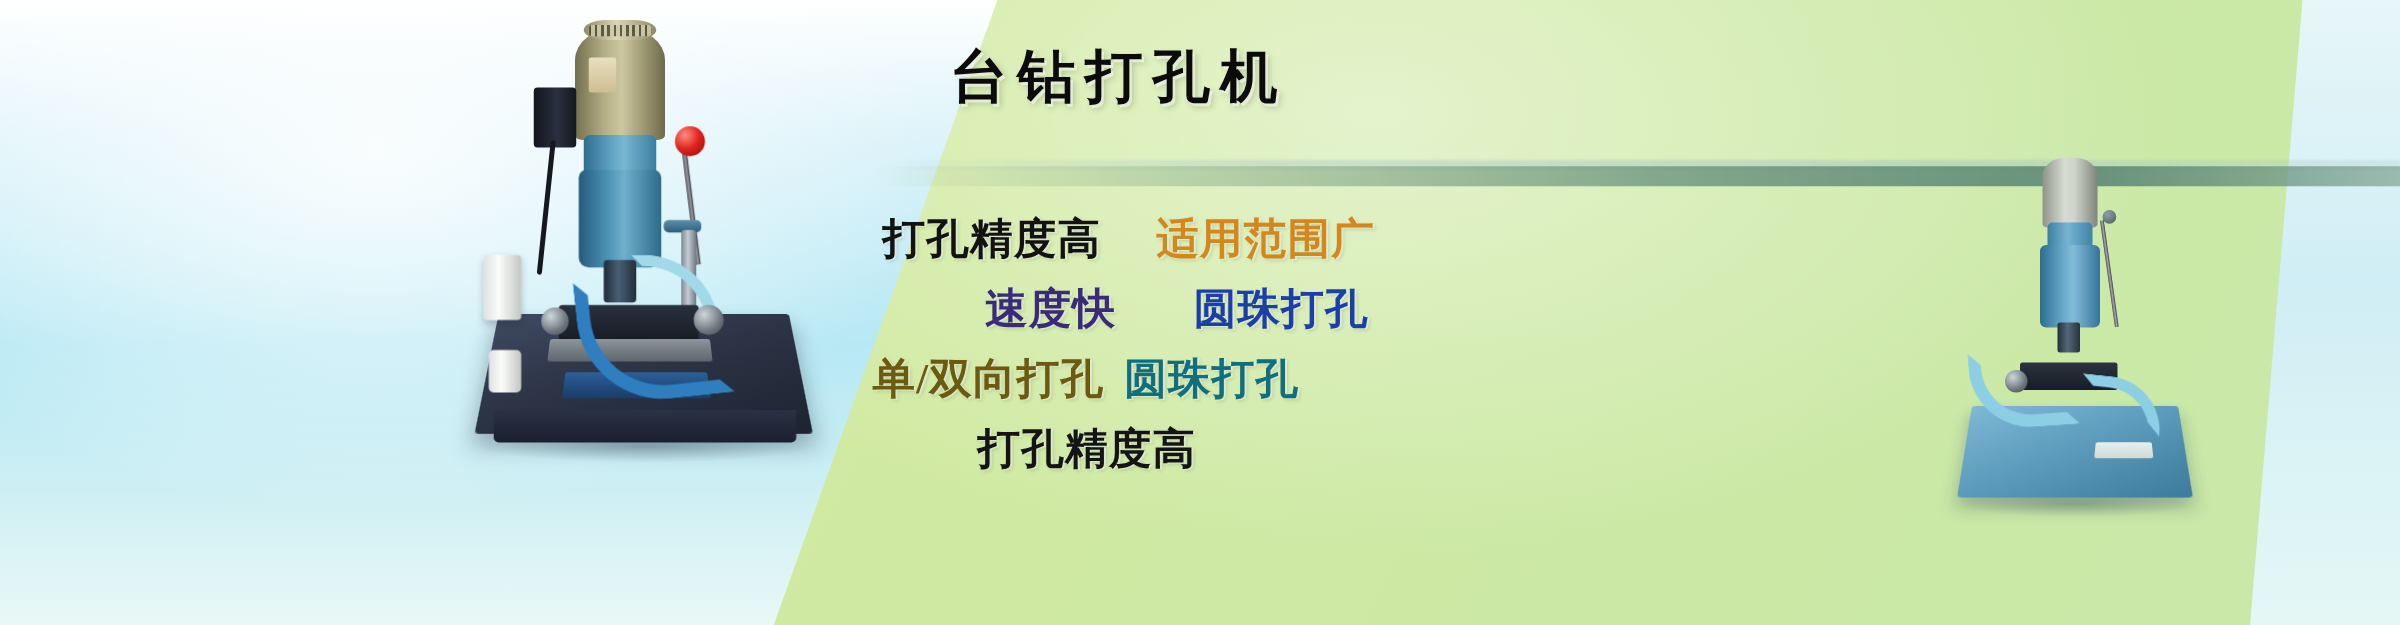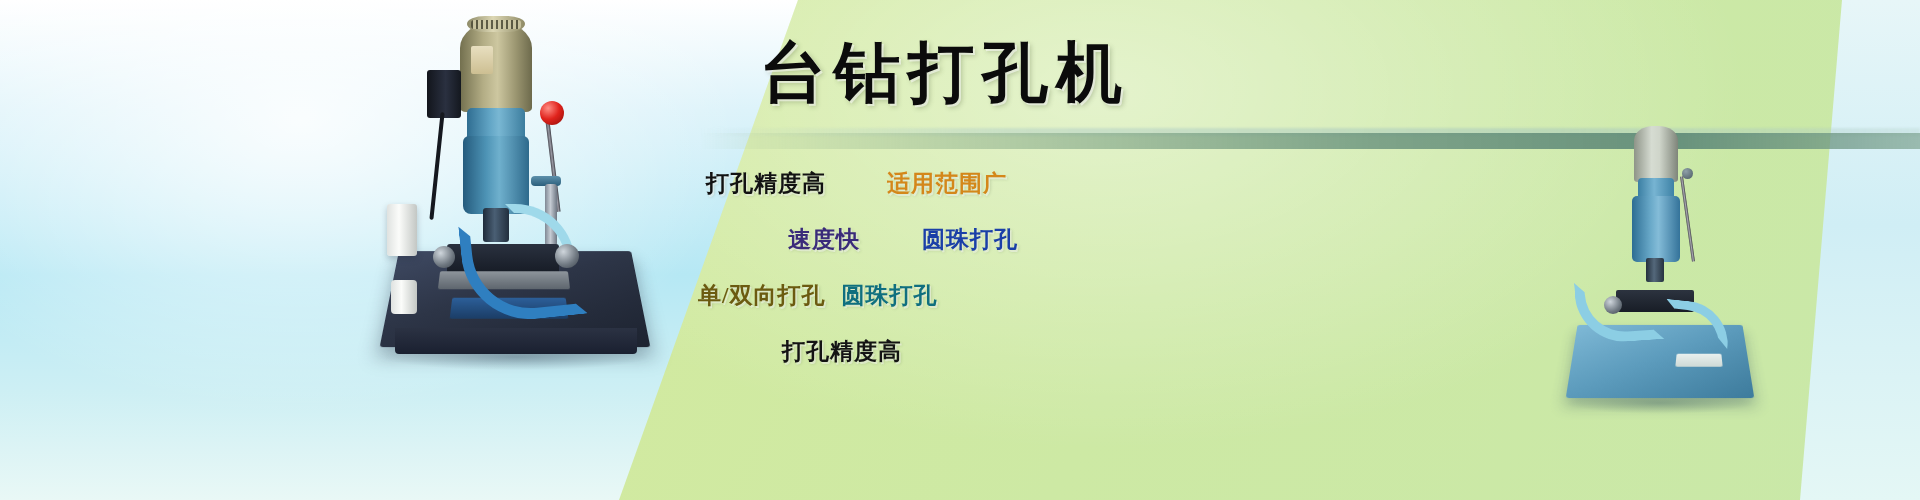--- a/index.html
+++ b/index.html
@@ -44,21 +44,21 @@
     position: absolute; right: 0; top: 0; width: 120px; height: 500px;
     background: linear-gradient(to bottom, #e7f6f8 0%, #d0eef5 45%, #e4f7f5 100%);
     clip-path: polygon(42px 0, 120px 0, 120px 500px, 0 500px);
   }
 
   
   .title-wrap {
     position: absolute; left: 760px; top: 38px; width: 760px;
   }
   .title {
-    font-size: 66px;
+    font-size: 46px;
     font-weight: bold;
     letter-spacing: 8px;
     color: #0b0b0b;
     text-shadow: 2px 2px 0 rgba(255,255,255,.55), 3px 3px 5px rgba(60,80,40,.28);
     line-height: 1.05;
     white-space: nowrap;
   }
 
   
   .divider {
@@ -81,21 +81,21 @@
     position: absolute;
     left: 690px; top: 168px;
     width: 730px;
   }
   .feat-row {
     display: flex;
     align-items: baseline;
     height: 56px;
   }
   .feat {
-    font-size: 23px;
+    font-size: 34px;
     font-weight: bold;
     letter-spacing: 1px;
     white-space: nowrap;
     text-shadow: 1.5px 1.5px 0 rgba(255,255,255,.45), 2px 2px 3px rgba(70,90,55,.22);
   }
 
   
   .machine-main {
     position: absolute;
     left: 355px; top: 8px;
@@ -369,21 +369,21 @@
     <div class="title">台钻打孔机</div>
   </div>
 
   <div class="divider-soft"></div>
   <div class="divider"></div>
 
   <div class="features">
 
     <div class="feat-row" style="padding-left:16px;">
       <span class="feat" style="color:#121212;">打孔精度高</span>
-      <span class="feat" style="color:#d4871a; margin-left:61px;">适用范围广</span>
+      <span class="feat" style="color:#d4871a; margin-left:44px;">适用范围广</span>
     </div>
 
     <div class="feat-row" style="padding-left:88px;">
       <span class="feat" style="color:#3a2b7a;margin-left:10px;">速度快</span>
       <span class="feat" style="color:#1a3fa8; margin-left:62px;">圆珠打孔</span>
     </div>
 
     <div class="feat-row" style="padding-left:8px;">
       <span class="feat" style="color:#6b5a10;">单/双向打孔</span>
       <span class="feat" style="color:#0f6f7f; margin-left:16px;">圆珠打孔</span>

